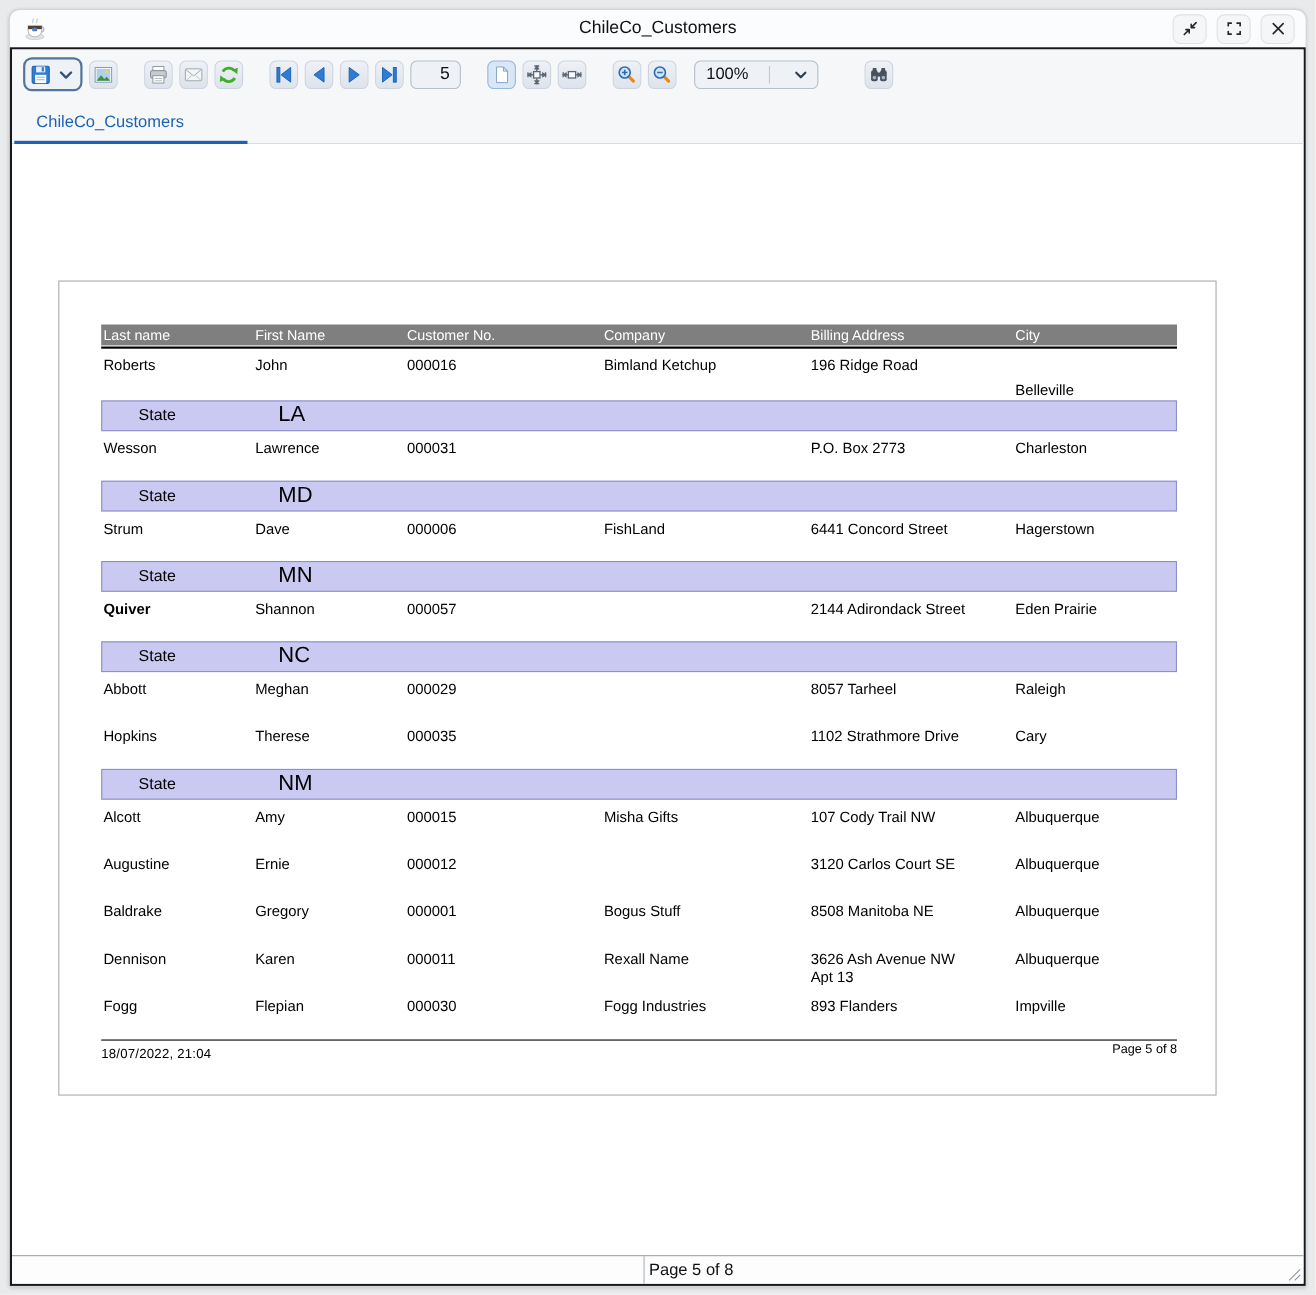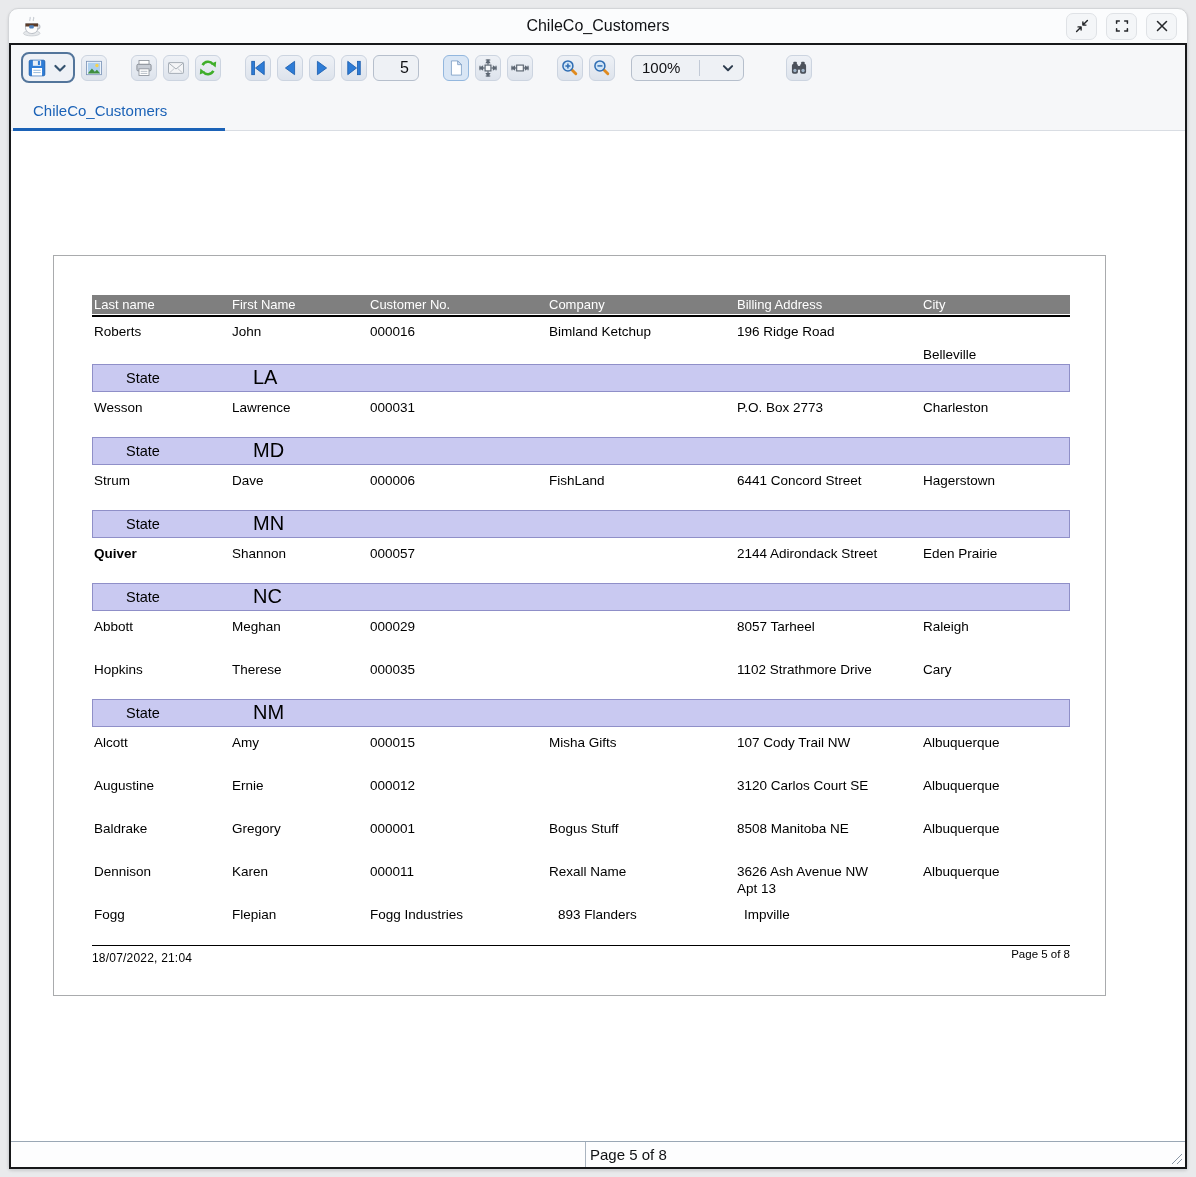--- a/index.html
+++ b/index.html
@@ -396,20 +396,21 @@
                 <div class="cell" style="width: 138px;">Karen</div>
                 <div class="cell" style="width: 179px;">000011</div>
                 <div class="cell" style="width: 188px;">Rexall Name</div>
                 <div class="cell" style="width: 186px;">3626 Ash Avenue NW
 Apt 13</div>
                 <div class="cell" style="width: 149px;">Albuquerque</div>
               </div>
               <div class="row">
                 <div class="cell" style="width: 138px;">Fogg</div>
                 <div class="cell" style="width: 138px;">Flepian</div>
+                <div class="cell" style="width: 179px;">000030</div>
                 <div class="cell" style="width: 188px;">Fogg Industries</div>
                 <div class="cell" style="width: 186px;">893 Flanders</div>
                 <div class="cell" style="width: 149px;">Impville</div>
               </div>
             </div>
           <div class="rfooter-rule"></div>
           <div class="rfooter">
             <span class="rfooter-date">18/07/2022, 21:04</span>
             <span class="rfooter-page">Page 5 of 8</span>
           </div>

